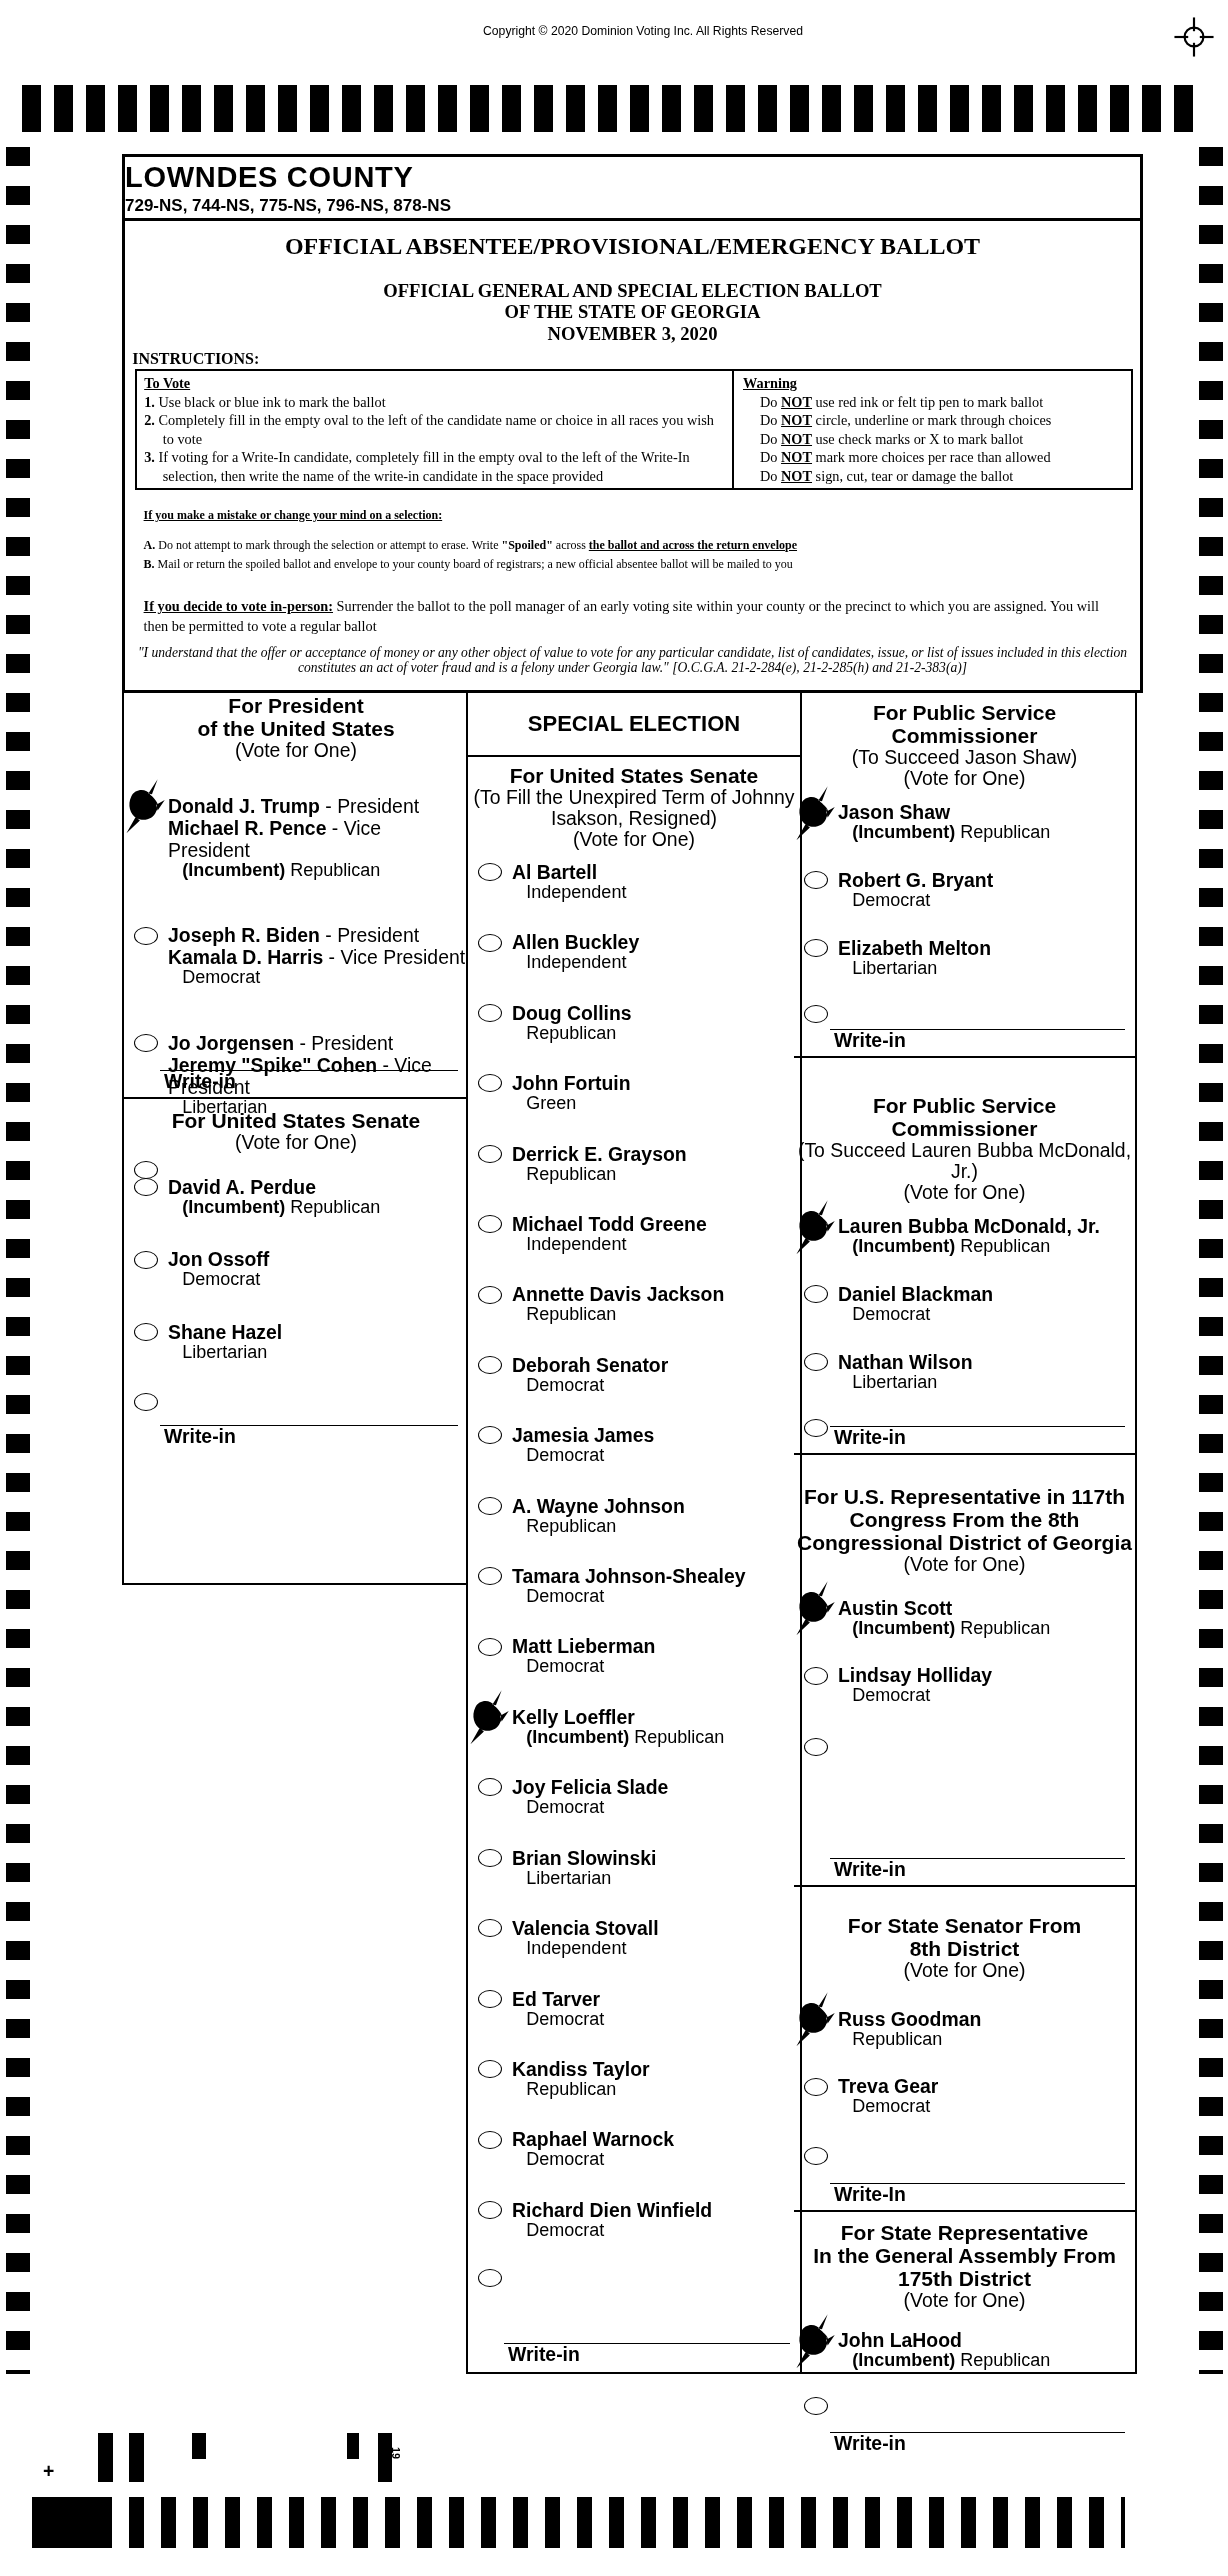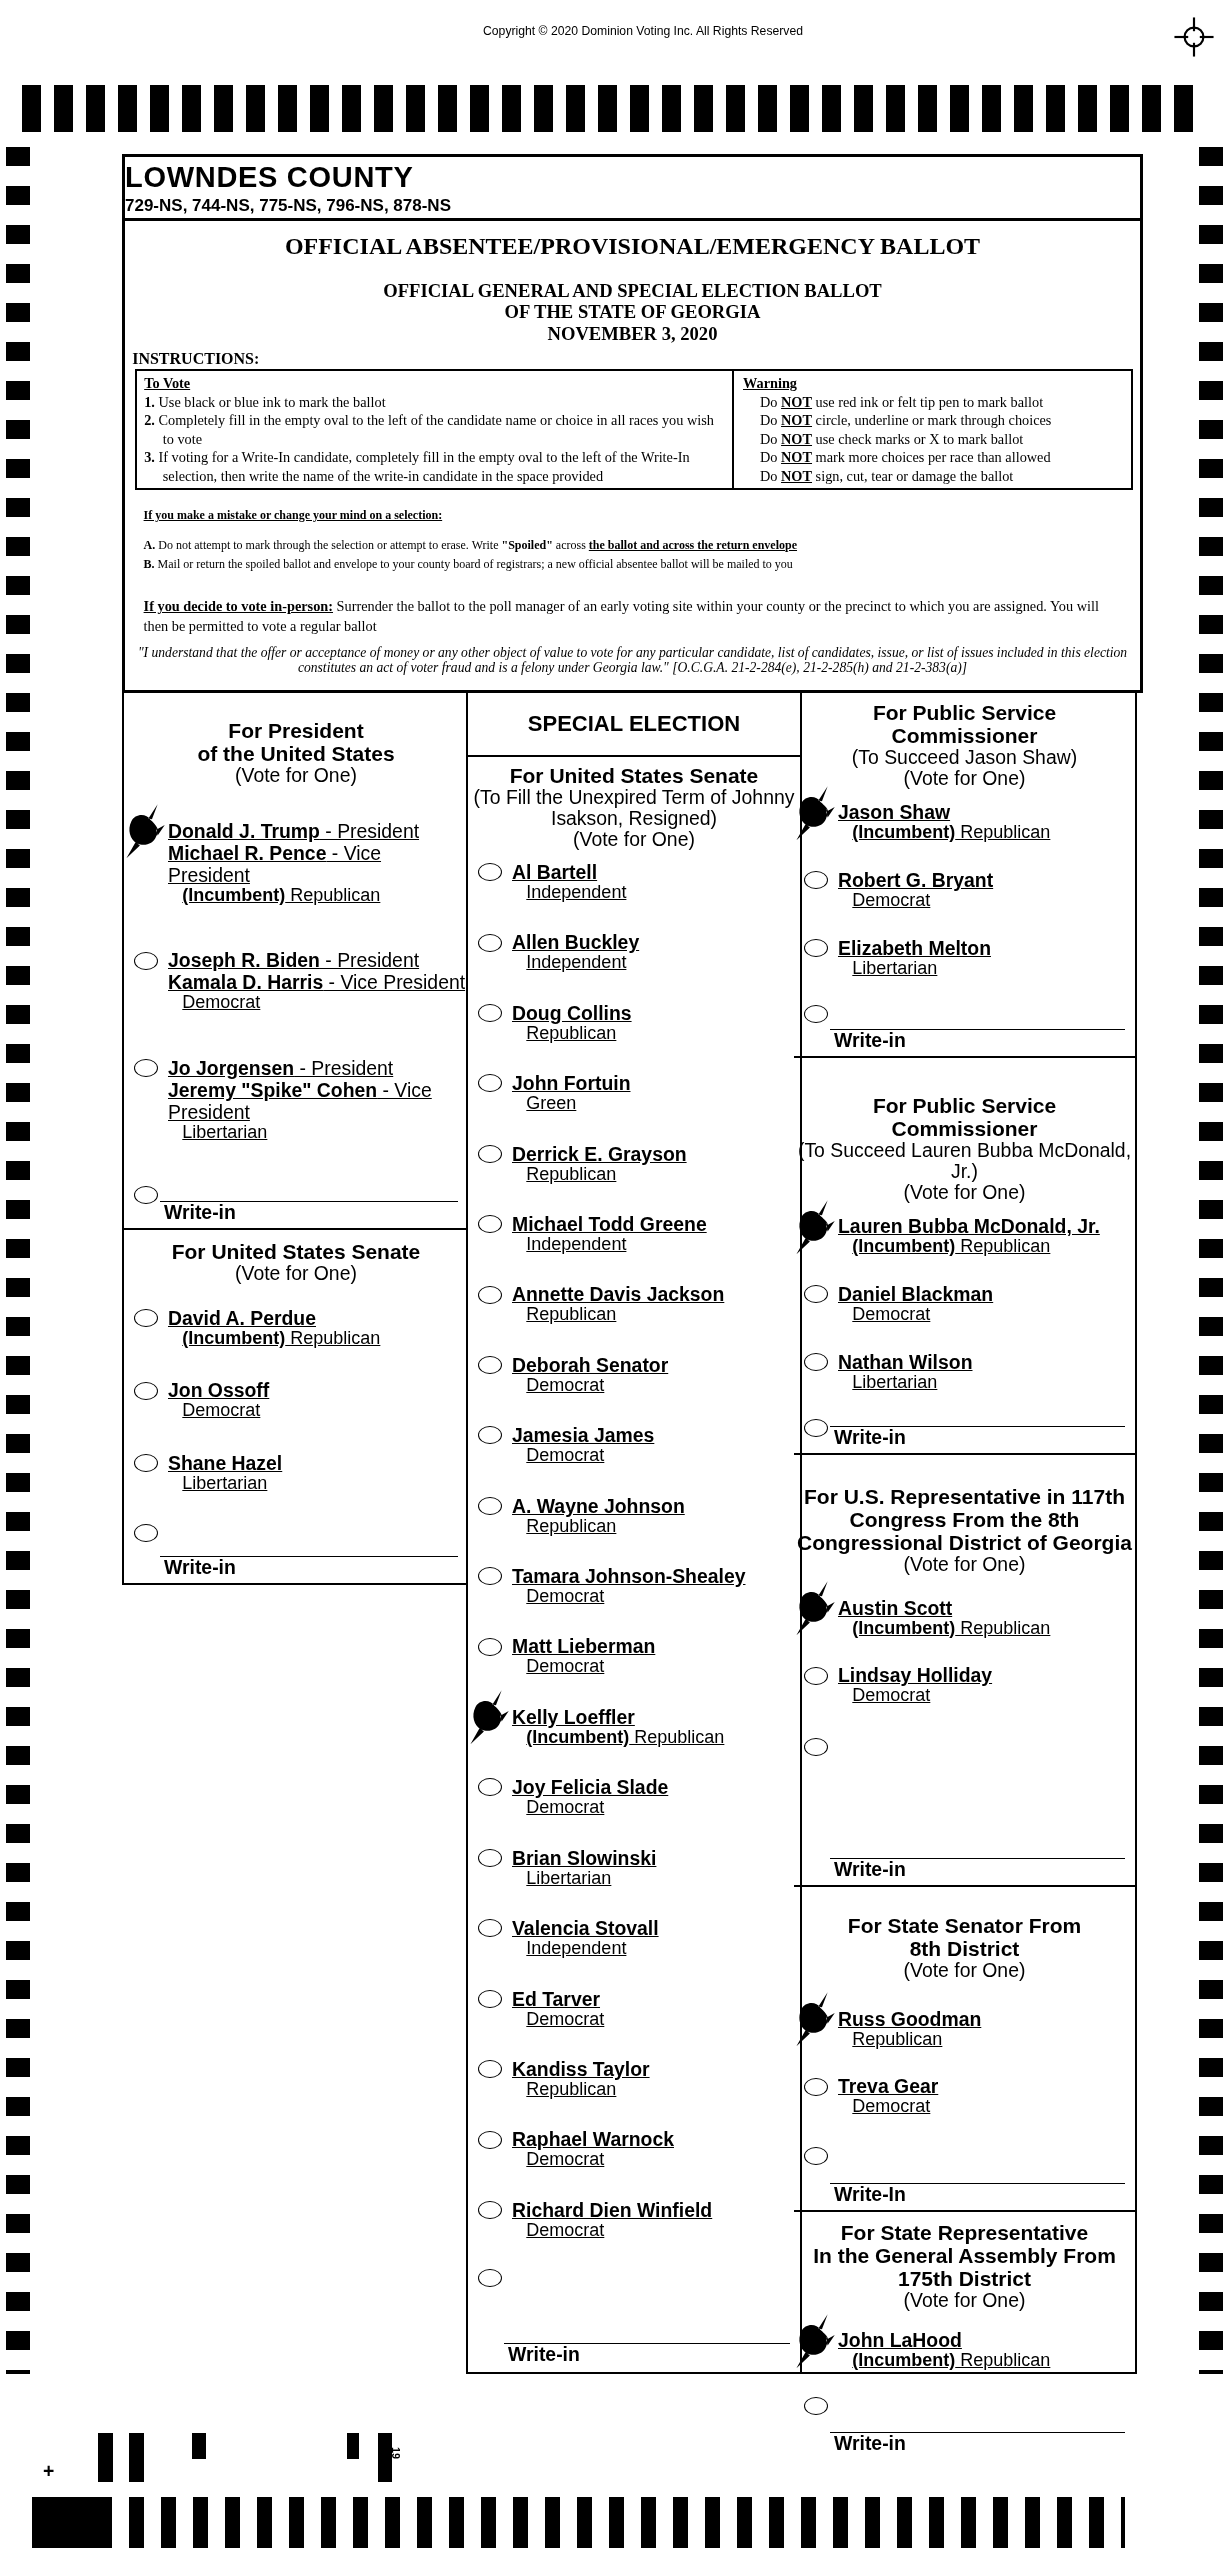--- a/index.html
+++ b/index.html
@@ -52,31 +52,31 @@
   .special{height:64px;border-bottom:2.2px solid #000;display:flex;align-items:center;justify-content:center;
            font-size:22px;font-weight:bold;box-sizing:border-box;}
   .race{position:relative;box-sizing:border-box;}
   .race-title{font-size:21px;font-weight:bold;text-align:center;line-height:23px;}
   .race-sub{font-size:19.4px;text-align:center;line-height:21px;}
   .cand{display:flex;}
   .oval-col{position:relative;width:34px;flex:none;margin-left:10px;padding-top:2.2px;}
   .oval{display:block;width:24px;height:18px;border:1.4px solid #000;border-radius:50%;box-sizing:border-box;
         background:#fff;}
   .blob{position:absolute;left:-8.6px;top:-18.6px;width:44px;height:62px;}
-  .ctext{flex:1;padding-right:2.9px;text-decoration:underline;}
+  .ctext{flex:1;padding-right:2.9px;}
   .cline{font-size:19.4px;line-height:22px;}
   .cline .cname{font-weight:bold;}
   .party{font-size:18px;line-height:19.4px;padding-left:14.3px;}
   .party .pb{font-weight:bold;}
   .empty-row{margin-left:10px;}
   .writein{position:absolute;left:0;right:0;bottom:4.3px;}
   .wline{border-top:1.4px solid #000;margin:0 10px 0 36px;}
   .wlabel{font-size:19.4px;font-weight:bold;line-height:21.5px;margin-left:40px;}
   
-  .col-left .races .race:nth-of-type(1){height:537px;border-bottom:2.2px solid #000;padding-top:26px;}
+  .col-left .races .race:nth-of-type(1){height:406px;border-bottom:2.2px solid #000;padding-top:1px;}
   .col-left .races .race:nth-of-type(1) .cands{margin-top:34px;}
   .col-left .races .race:nth-of-type(1) .cand{margin-bottom:44px;}
   .col-left .races .race:nth-of-type(1) .empty-row{margin-top:43px;}
   .col-left .races .race:nth-of-type(2){height:353px;padding-top:10px;}
   .col-left .races .race:nth-of-type(2) .cands{margin-top:23px;}
   .col-left .races .race:nth-of-type(2) .cand{margin-bottom:31px;}
   .col-left .races .race:nth-of-type(2) .empty-row{margin-top:30px;}
   .col-mid .races .race{height:1613px;padding-top:6.5px;}
   .col-mid .races .cands{margin-top:11.5px;}
   .col-mid .races .cand{margin-bottom:29px;}

